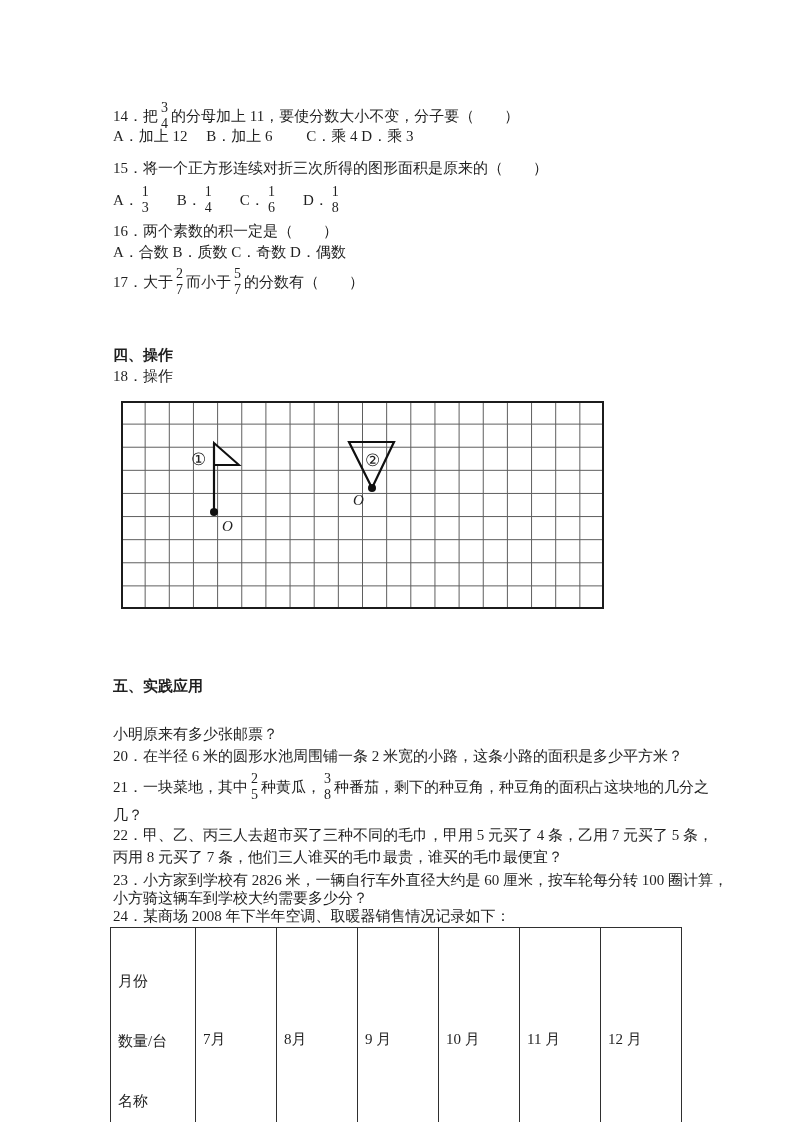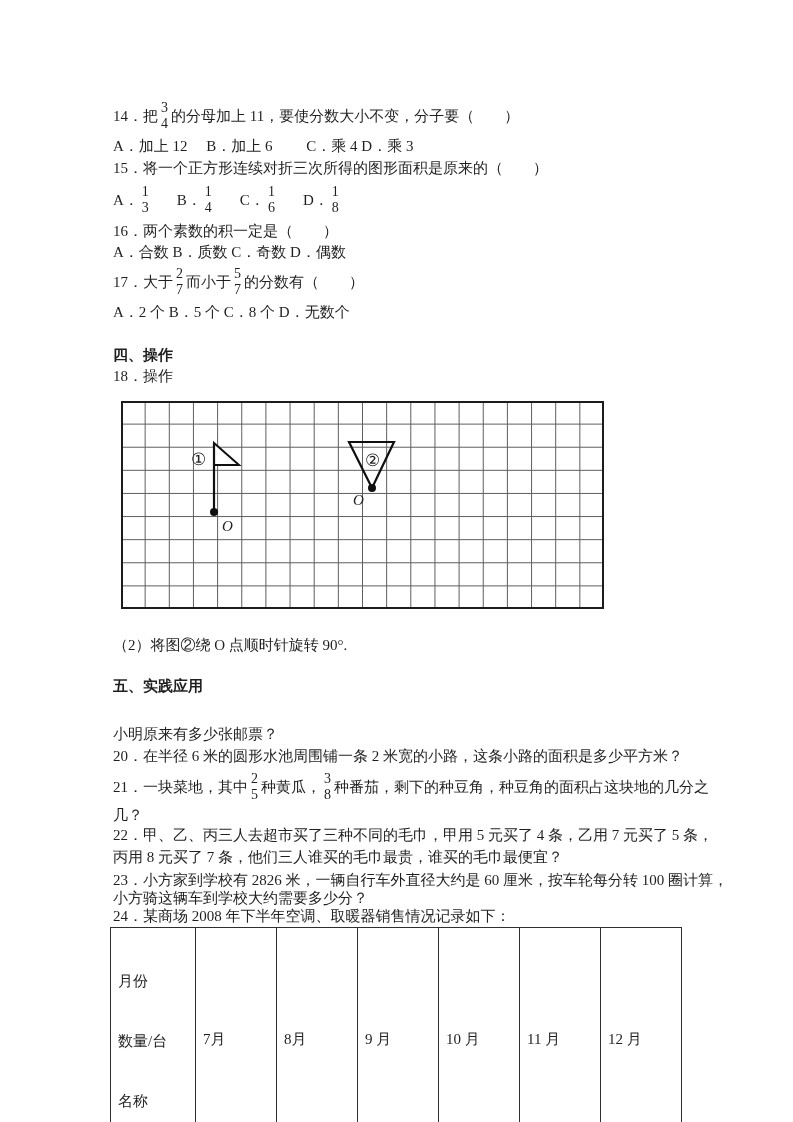--- a/index.html
+++ b/index.html
@@ -68,34 +68,33 @@
   }
 </style>
 </head>
 <body>
 
 <div class="page">
 
   <div class="line flexline" style="top:94px">
     <span>14．把</span><span class="frac"><span>3</span><span>4</span></span><span>的分母加上 11，要使分数大小不变，分子要（　　）</span>
   </div>
-  <div class="line" style="top:136px">A．加上 12　 B．加上 6　　 C．乘 4 D．乘 3</div>
+  <div class="line" style="top:126px">A．加上 12　 B．加上 6　　 C．乘 4 D．乘 3</div>
 
   <div class="line" style="top:158px">15．将一个正方形连续对折三次所得的图形面积是原来的（　　）</div>
   <div class="line flexline" style="top:178px">
     <span>A．</span><span class="frac" style="margin-right:28px"><span>1</span><span>3</span></span><span>B．</span><span class="frac" style="margin-right:28px"><span>1</span><span>4</span></span><span>C．</span><span class="frac" style="margin-right:28px"><span>1</span><span>6</span></span><span>D．</span><span class="frac"><span>1</span><span>8</span></span>
   </div>
 
   <div class="line" style="top:221px">16．两个素数的积一定是（　　）</div>
   <div class="line" style="top:242px">A．合数 B．质数 C．奇数 D．偶数</div>
 
   <div class="line flexline" style="top:260px">
     <span>17．大于</span><span class="frac"><span>2</span><span>7</span></span><span>而小于</span><span class="frac"><span>5</span><span>7</span></span><span>的分数有（　　）</span>
   </div>
-  <div class="line" style="top:302px">A．2 个 B．5 个 C．8 个 D．无数个</div>
 
   <div class="line bold" style="top:345px">四、操作</div>
   <div class="line" style="top:366px">18．操作</div>
 
   <div class="grid-wrap">
     <svg id="grid-svg" width="483" height="208" viewBox="0 0 483 208" xmlns="http://www.w3.org/2000/svg">
       <g id="grid-lines">
           <line x1="24.15" y1="0" x2="24.15" y2="208" stroke="#5f5f5f" stroke-width="1"></line>
           <line x1="48.30" y1="0" x2="48.30" y2="208" stroke="#5f5f5f" stroke-width="1"></line>
           <line x1="72.45" y1="0" x2="72.45" y2="208" stroke="#5f5f5f" stroke-width="1"></line>
@@ -132,21 +131,20 @@
       <text x="70" y="64" font-size="17" fill="#222">①</text>
       <text x="101" y="130" font-size="15" font-style="italic" fill="#222">O</text>
 
       <polygon points="228,41 273,41 251,87" fill="none" stroke="#101010" stroke-width="2.2"></polygon>
       <circle cx="251" cy="87" r="4" fill="#101010"></circle>
       <text x="244" y="65" font-size="17" fill="#222">②</text>
       <text x="232" y="104" font-size="15" font-style="italic" fill="#222">O</text>
     </svg>
   </div>
 
-  <div class="line" style="top:635px">（2）将图②绕 O 点顺时针旋转 90°.</div>
 
   <div class="line bold" style="top:676px">五、实践应用</div>
   <div class="line" style="top:724px">小明原来有多少张邮票？</div>
   <div class="line" style="top:746px">20．在半径 6 米的圆形水池周围铺一条 2 米宽的小路，这条小路的面积是多少平方米？</div>
 
   <div class="line flexline" style="top:765px">
     <span>21．一块菜地，其中</span><span class="frac"><span>2</span><span>5</span></span><span>种黄瓜，</span><span class="frac"><span>3</span><span>8</span></span><span>种番茄，剩下的种豆角，种豆角的面积占这块地的几分之</span>
   </div>
   <div class="line" style="top:805px">几？</div>
 

